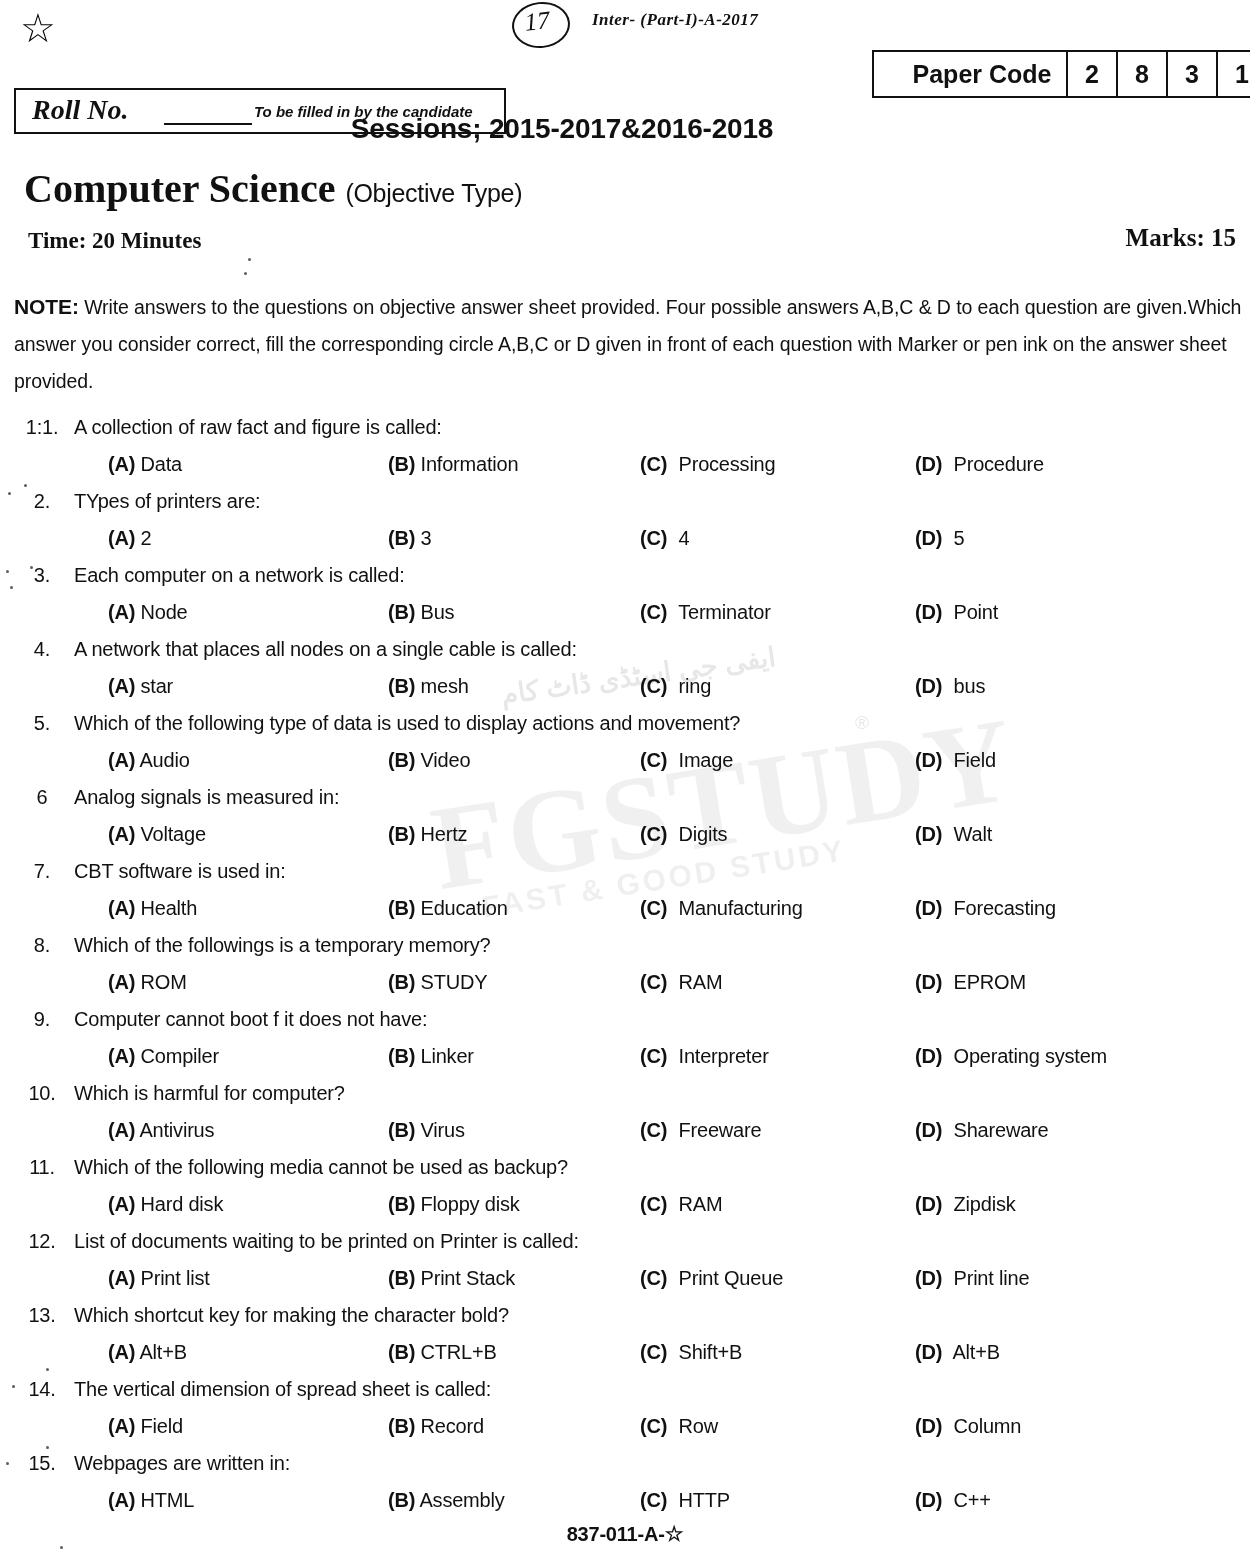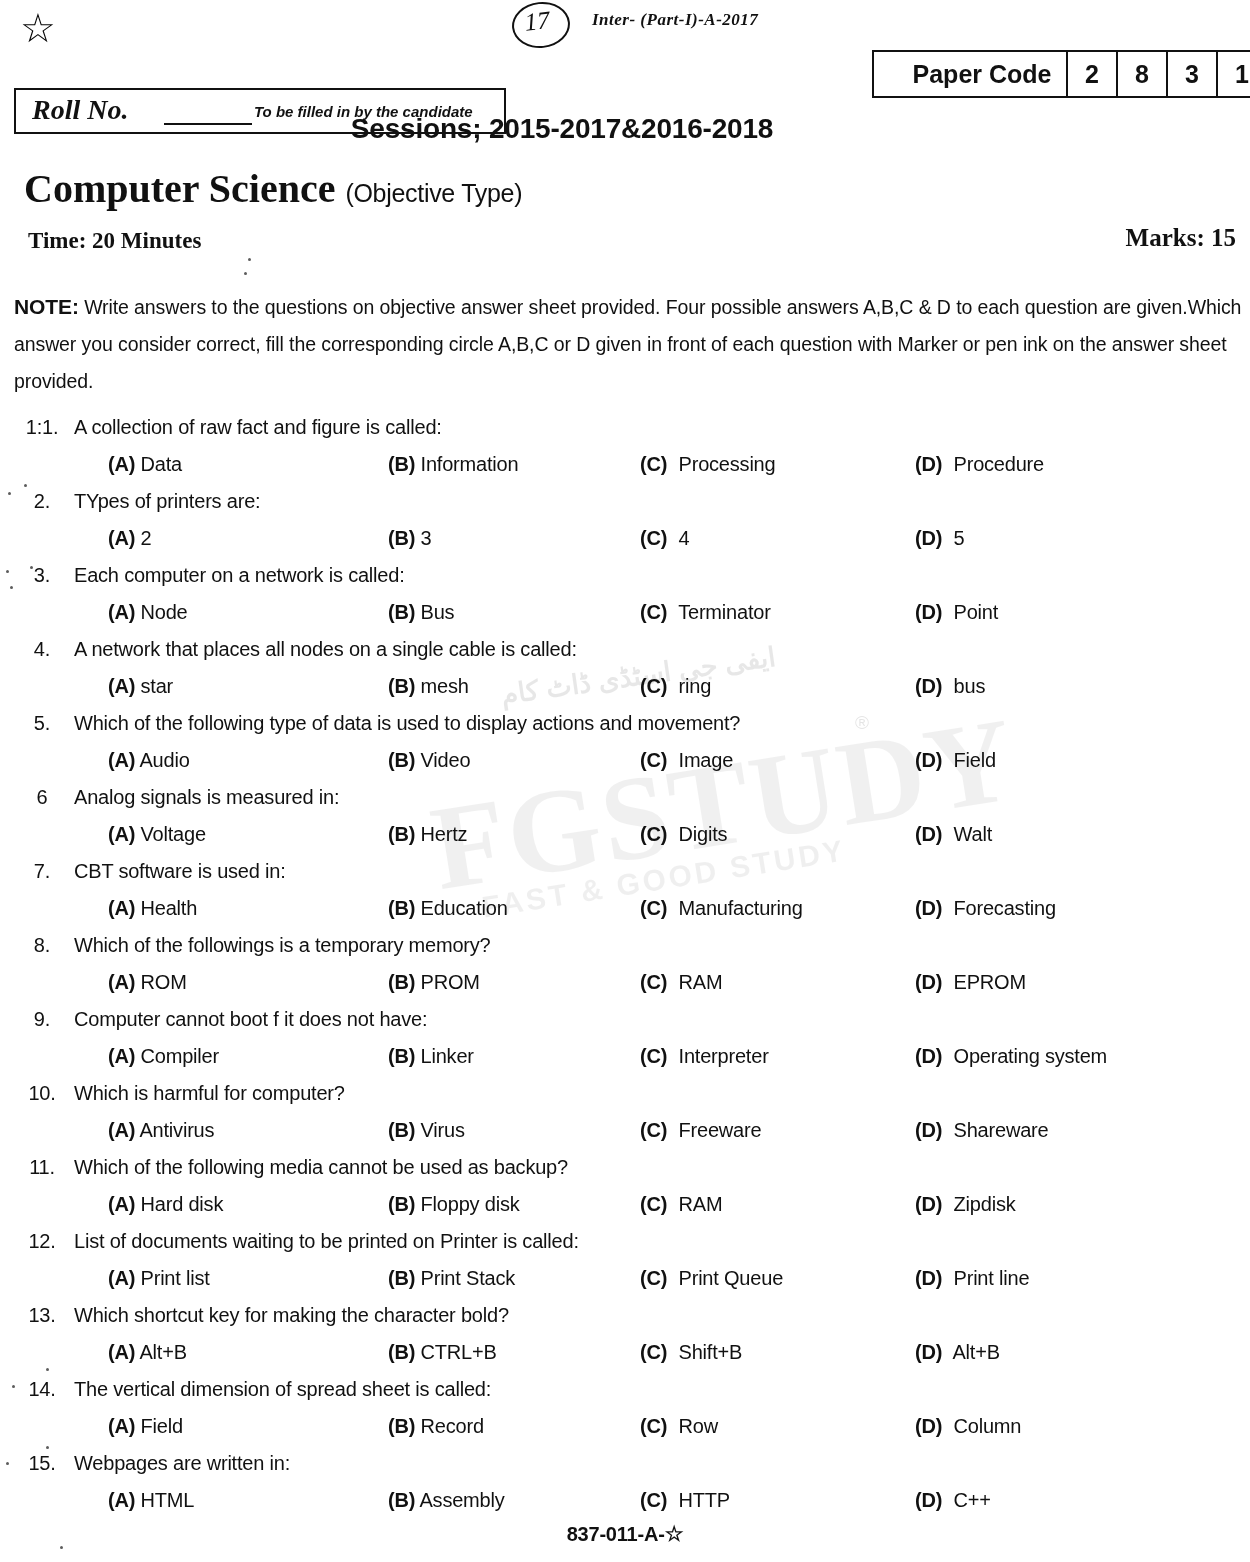--- a/index.html
+++ b/index.html
@@ -409,21 +409,21 @@
       <div class="opt opt-a"><span class="lbl">(A)</span> <span>Health</span></div>
       <div class="opt opt-b"><span class="lbl">(B)</span> <span>Education</span></div>
       <div class="opt opt-c"><span class="lbl">(C)</span> <span>Manufacturing</span></div>
       <div class="opt opt-d"><span class="lbl">(D)</span> <span>Forecasting</span></div>
     </div>
 
     <div class="qblock">
       <div class="q-num">8.</div>
       <div class="q-text">Which of the followings is a temporary memory?</div>
       <div class="opt opt-a"><span class="lbl">(A)</span> <span>ROM</span></div>
-      <div class="opt opt-b"><span class="lbl">(B)</span> <span>PROM</span></div>
+      <div class="opt opt-b"><span class="lbl">(B)</span> <span>STUDY</span></div>
       <div class="opt opt-c"><span class="lbl">(C)</span> <span>RAM</span></div>
       <div class="opt opt-d"><span class="lbl">(D)</span> <span>EPROM</span></div>
     </div>
 
     <div class="qblock">
       <div class="q-num">9.</div>
       <div class="q-text">Computer cannot boot  f it does not have:</div>
       <div class="opt opt-a"><span class="lbl">(A)</span> <span>Compiler</span></div>
       <div class="opt opt-b"><span class="lbl">(B)</span> <span>Linker</span></div>
       <div class="opt opt-c"><span class="lbl">(C)</span> <span>Interpreter</span></div>

